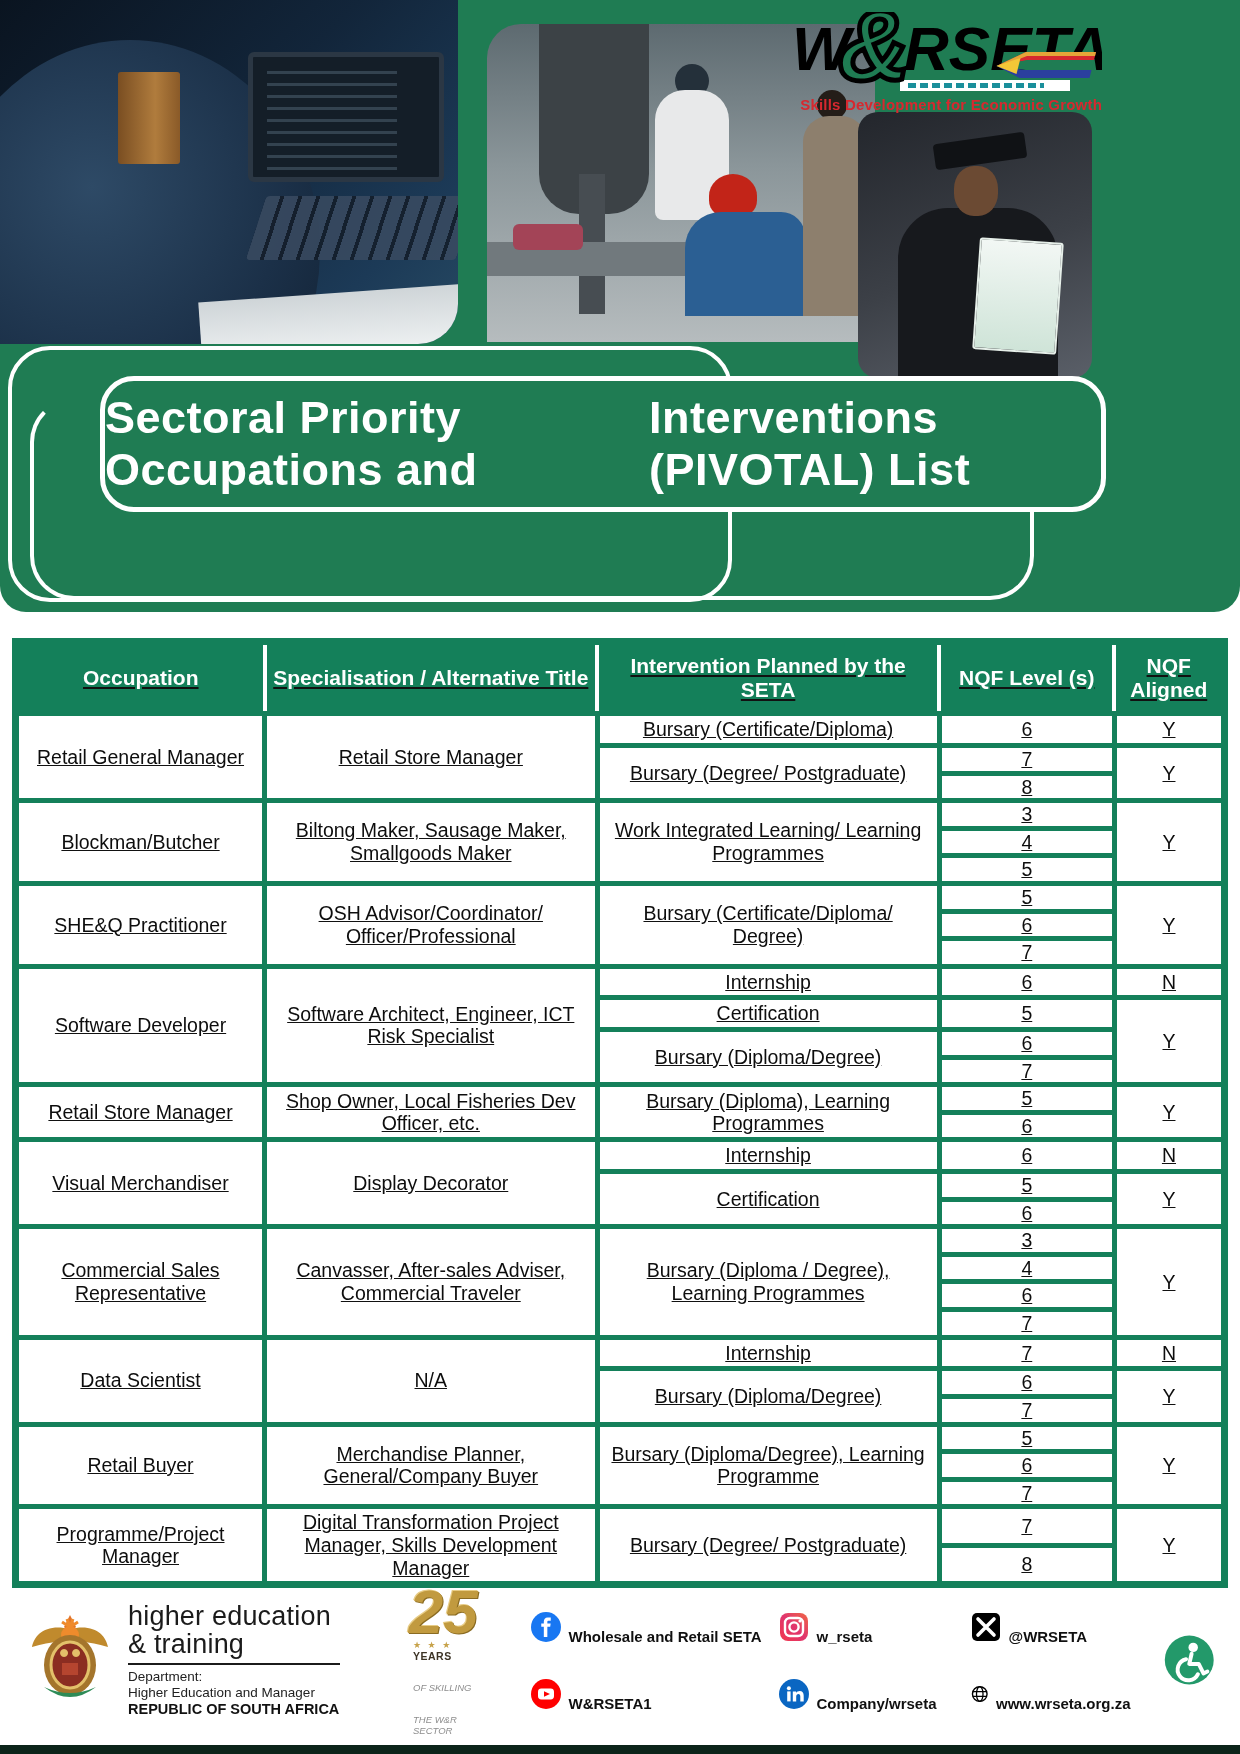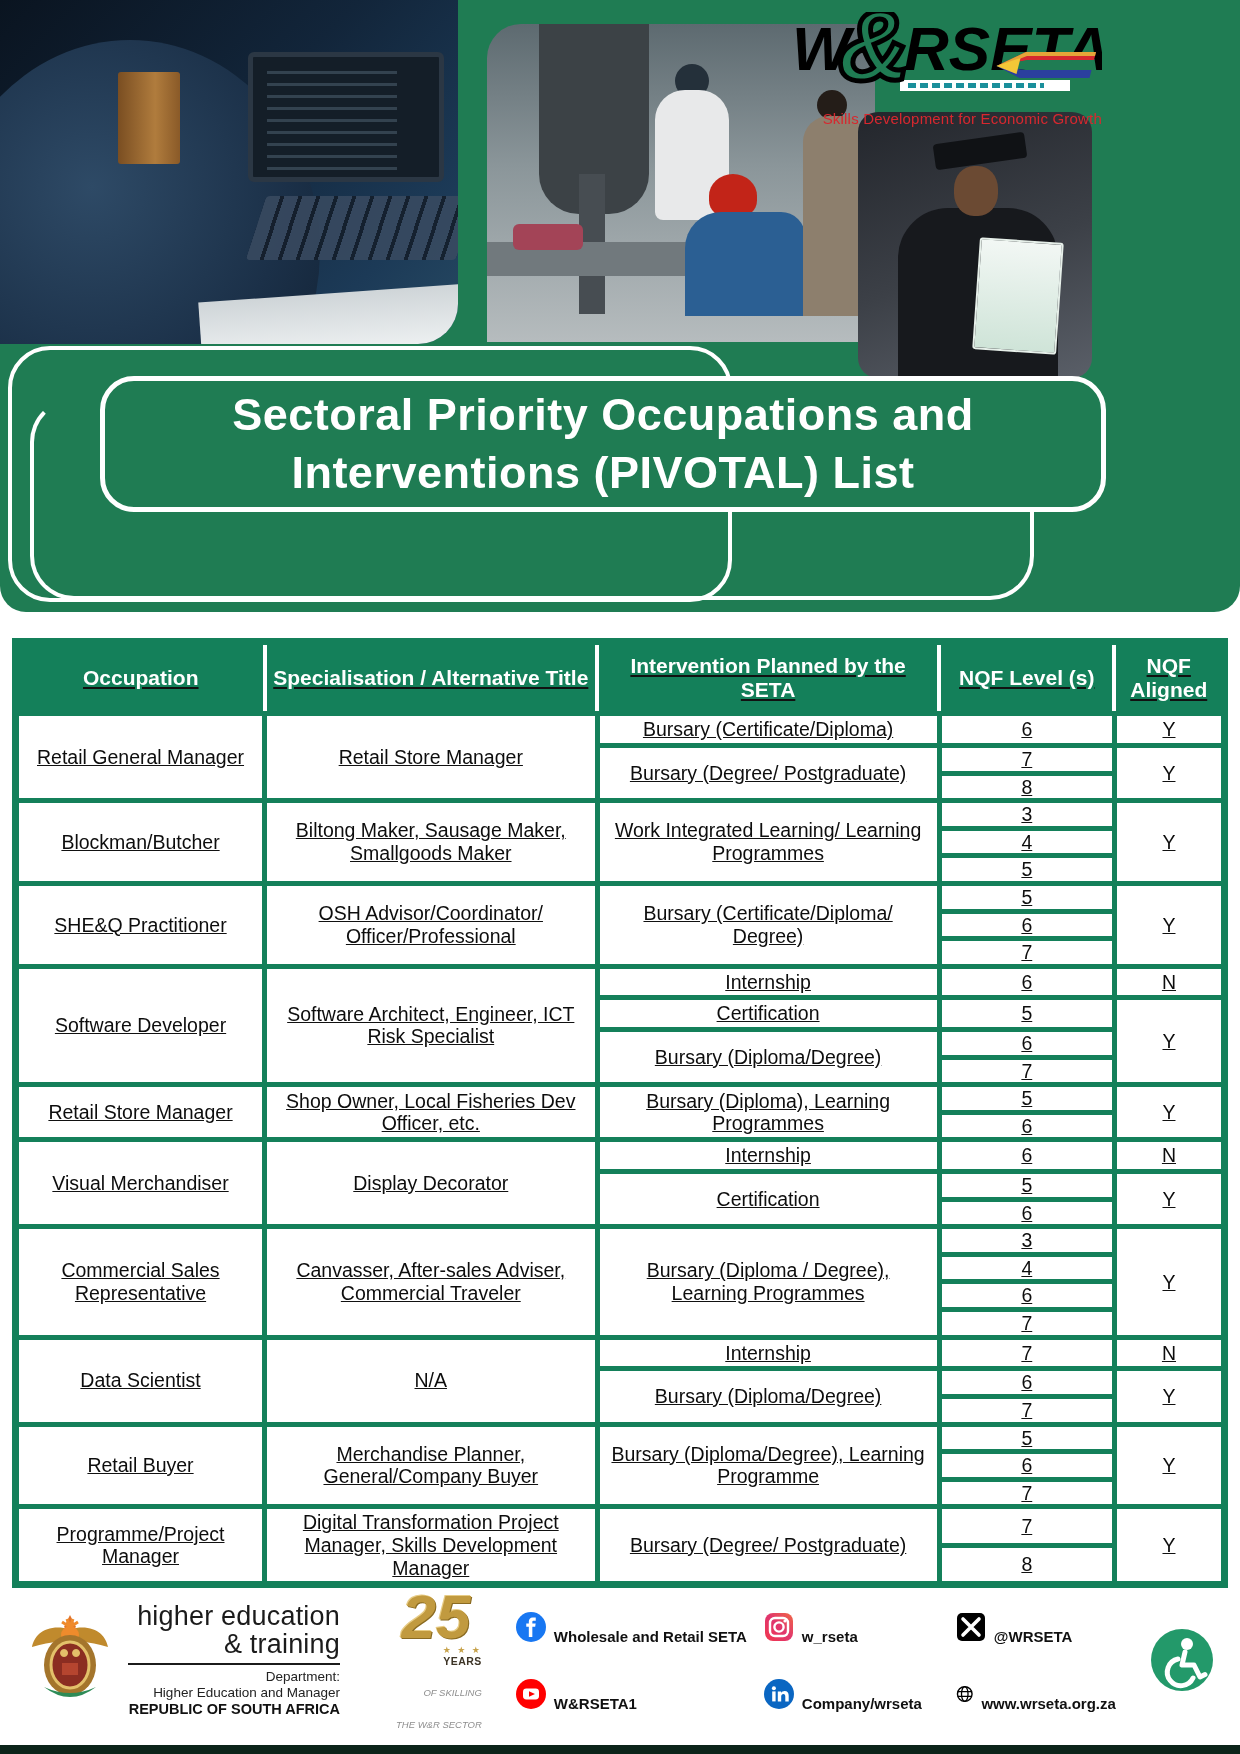--- a/index.html
+++ b/index.html
@@ -51,41 +51,41 @@
   .p-gown { position:absolute; left:40px; top:96px; width:160px; height:170px; background:#17191d; border-radius:50px 50px 0 0; }
   .p-face { position:absolute; left:96px; top:54px; width:44px; height:50px; background:#6b4a33; border-radius:45%; }
   .p-cap { position:absolute; left:76px; top:26px; width:92px; height:26px; background:#101215; transform:rotate(-8deg); border-radius:4px; }
   .p-cert { position:absolute; left:118px; top:128px; width:84px; height:112px; background:linear-gradient(180deg,#f2f7f4,#cfe4d8); border:2px solid #e6efe9; transform:rotate(4deg); border-radius:3px; }
 
   
   .logo { position:absolute; left:792px; top:12px; width:310px; z-index:3; }
   .logo svg { display:block; }
   .logo-subbar { width:170px; height:11px; background:#ffffff; margin:-6px 0 0 108px;
     background-image:repeating-linear-gradient(90deg,#1a8f9b 0 8px,#ffffff 8px 12px); background-size:80% 5px; background-position:8px 3px; background-repeat:no-repeat; }
-  .tagline { margin-top:19px; text-align:right; font-size:15px; font-weight:normal; color:#d7282f; letter-spacing:.2px; }
+  .tagline { margin-top:5px; text-align:right; font-size:15px; font-weight:bold; color:#d7282f; letter-spacing:.2px; }
 
   
   .banner-main { position:absolute; left:100px; top:376px; width:1006px; height:136px; background:#1f7c53;
     border:5px solid #ffffff; border-radius:34px; z-index:4;
-    display:flex; flex-direction:column; align-items:center; justify-content:center; gap:6px; }
+    display:flex; flex-direction:row; align-items:center; justify-content:center; gap:6px; }
   .banner-main .line { color:#fff; font-weight:bold; font-size:45px; letter-spacing:.5px; }
 
   
   .table-wrap { padding:26px 12px 0;text-decoration:underline; }
   table.t { width:100%; border-collapse:collapse; border:7px solid #14805a; table-layout:fixed; }
   .t th { background:#14805a; color:#fff; font-size:21px; font-weight:bold; padding:9px 6px;
     border:4px solid #fff; border-bottom:5px solid #14805a; line-height:1.15; }
   .t td { background:#fff; border:5px solid #14805a; text-align:center; vertical-align:middle;
     font-size:19.5px; line-height:1.16; padding:2px 10px; color:#0d0d0d; }
   .t td.lvl { height:25px; padding:0 4px; }
   .t tr.gs > td { border-top:4px solid #7f1d1d; }
   col.c-occ{width:20.6%} col.c-spec{width:27.5%} col.c-int{width:28.3%} col.c-lvl{width:14.5%} col.c-al{width:9.1%}
 
   
-  .footer { display:flex; align-items:center; margin-top:14px; padding:4px 26px 6px; gap:16px; height:118px;text-align:right; }
+  .footer { display:flex; align-items:center; margin-top:14px; padding:4px 26px 6px; gap:33px; height:118px; }
   .dhet { display:flex; align-items:center; gap:14px; }
   .dhet-text .big { font-size:27px; color:#1b1b1b; line-height:1.02; letter-spacing:.2px; }
   .dhet-rule { width:212px; height:2px; background:#1b1b1b; margin:5px 0 4px; }
   .dhet-text .small { font-size:13.5px; color:#222; line-height:1.18; }
   .dhet-text .country { font-size:14.5px; font-weight:bold; color:#111; }
 
   .anniv { display:flex; align-items:center; margin-left:34px;flex-direction:column; }
   .anniv .num { font-size:62px; font-weight:bold; font-style:italic; color:#c19a3f;
     text-shadow:1px 1px 0 #8a6b22, -1px -1px 0 #e7cc86; line-height:.9; }
   .anniv-side { margin-left:6px; }

